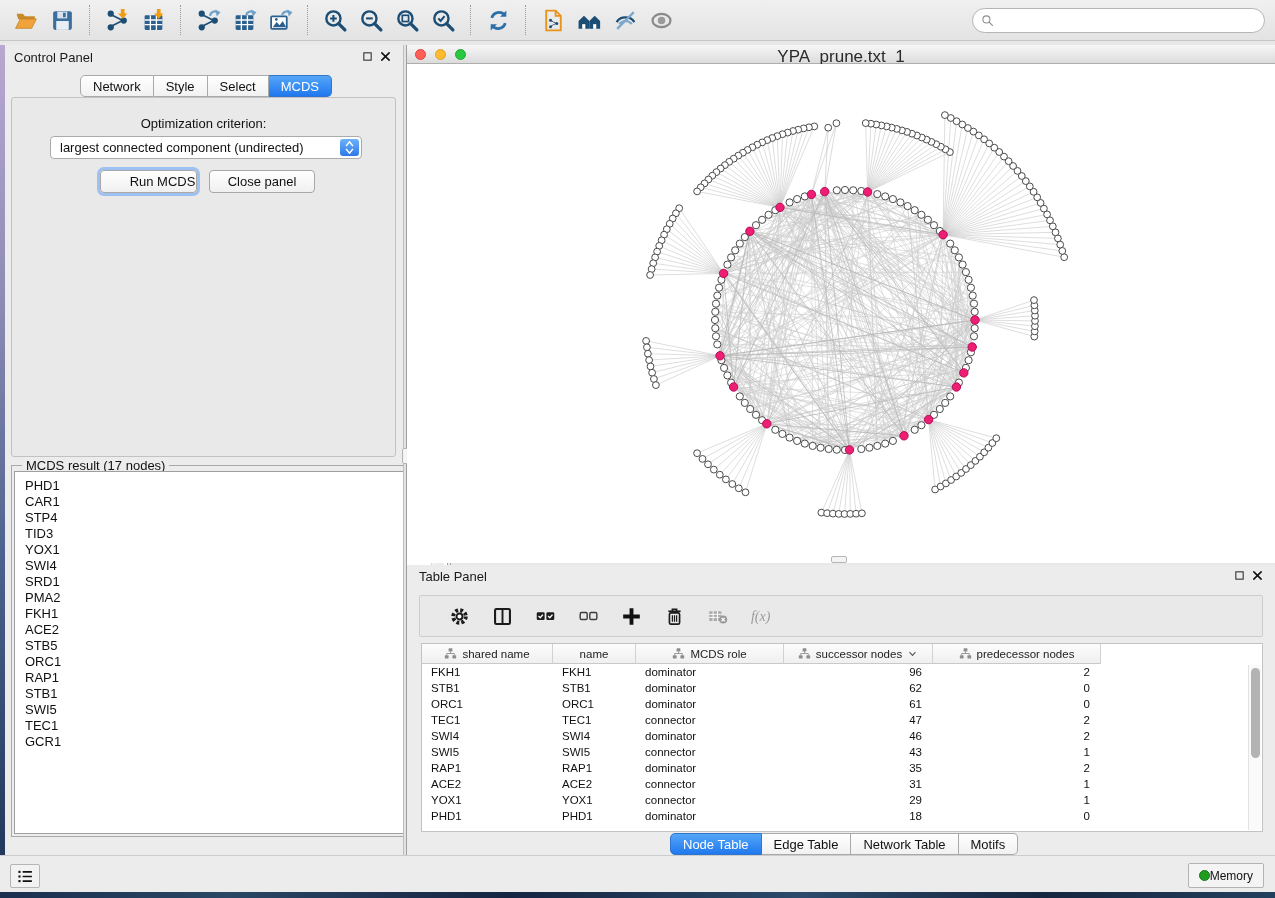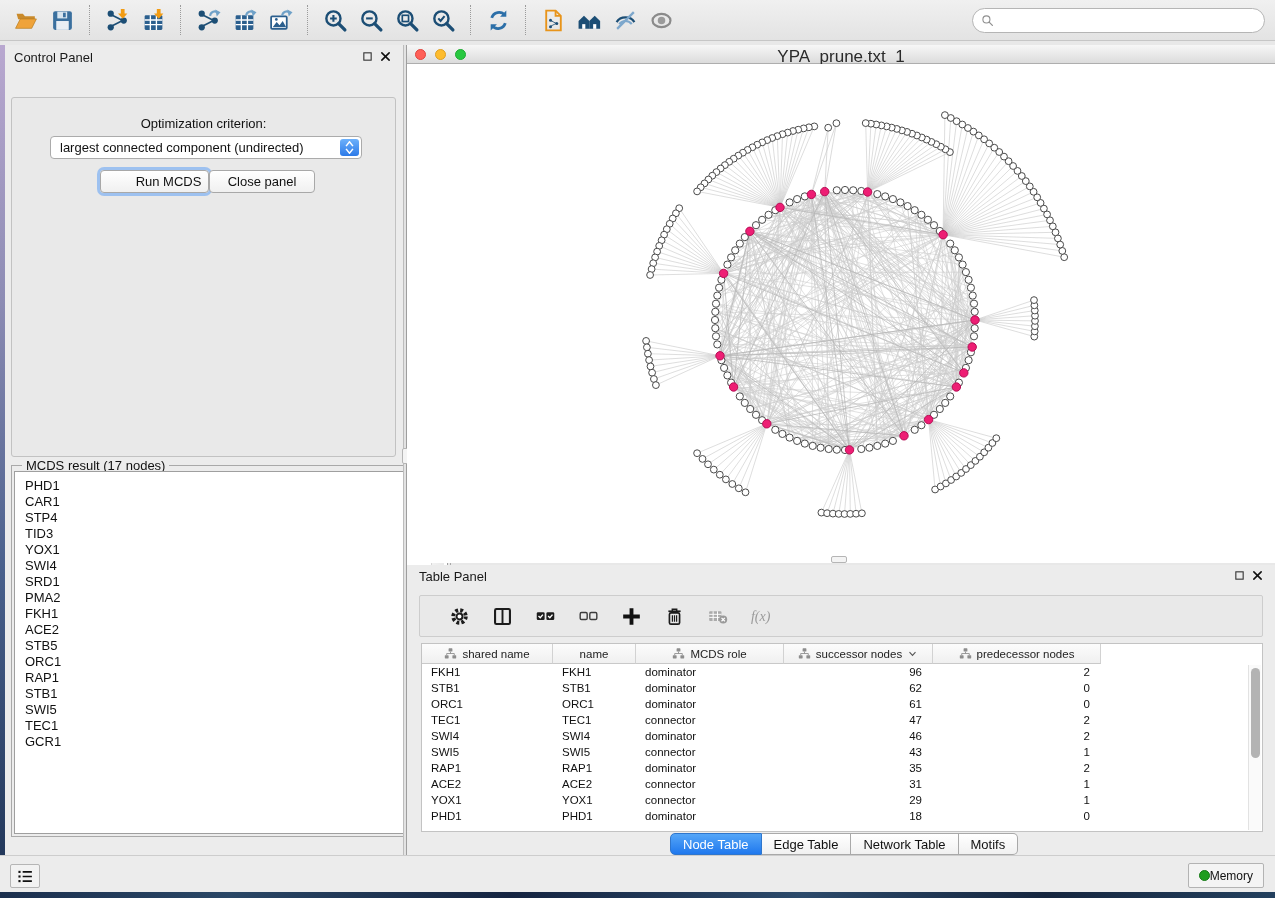--- a/index.html
+++ b/index.html
@@ -52,21 +52,21 @@
     background:#fff; border:1px solid #ababab; border-radius:4px;
     display:flex; align-items:center; font-size:13px; color:#111; padding-left:9px; cursor:default; }
   #criterion-stepper { position:absolute; right:2px; top:2px; width:19px; height:17px; border-radius:3px;
     background:linear-gradient(#6db1fb,#2c7ae8); display:flex; flex-direction:column;
     align-items:center; justify-content:center; gap:1px; }
   #criterion-stepper svg { width:9px; height:6px; display:block; }
   .mac-btn { position:absolute; height:23px; background:linear-gradient(#ffffff,#f0f0f0);
     border:1px solid #a8a8a8; border-radius:4px; font-size:13px; color:#111;
     display:flex; align-items:center; justify-content:center; cursor:default;
     font-family:"Liberation Sans",sans-serif; }
-  #run-btn { left:88px; top:72px; width:109px; box-shadow:0 0 0 3px rgba(106,166,245,.6);padding-left:28px; }
+  #run-btn { left:88px; top:72px; width:97px; box-shadow:0 0 0 3px rgba(106,166,245,.6);padding-left:28px; }
   #closepanel-btn { left:197px; top:72px; width:106px; }
 
   #result-group { position:absolute; left:6px; top:420px; width:440px; height:372px;
     border:1px solid #a9a9a9; }
   #result-legend { position:absolute; left:10px; top:-8px; background:#ececec; padding:0 4px;
     font-size:13px; color:#111; }
   #result-list { position:absolute; left:3px; top:6px; right:16px; bottom:3px;
     background:#fff; overflow:hidden; }
   #result-scroll { position:absolute; top:6px; right:3px; bottom:3px; width:13px;
     background:linear-gradient(90deg,#f2f2f2,#e9e9e9); border-left:1px solid #d6d6d6; }
@@ -310,20 +310,26 @@
       <svg viewBox="0 0 24 24">
           <rect x="4" y="4" width="16" height="16" fill="none" stroke="#333" stroke-width="2.4"></rect>
         </svg>
     </span>
     <span class="win-ctrl">
       <svg viewBox="0 0 24 24">
           <path d="M4 4L20 20M20 4L4 20" stroke="#111" stroke-width="3.4" stroke-linecap="round"></path>
         </svg>
     </span>
   </div>
+  <nav id="cp-tabs" class="seg-bar">
+      <div class="seg">Network</div>
+      <div class="seg">Style</div>
+      <div class="seg">Select</div>
+      <div class="seg sel">MCDS</div>
+    </nav>
 
   <div id="cp-body">
     <div id="opt-label">Optimization criterion:</div>
     <div id="criterion-select">
       <span>largest connected component (undirected)</span>
       <span id="criterion-stepper">
         <svg viewBox="0 0 10 7">
             <path d="M1 6L5 1L9 6" fill="none" stroke="#fff" stroke-width="1.8"></path>
           </svg>
         <svg viewBox="0 0 10 7">

